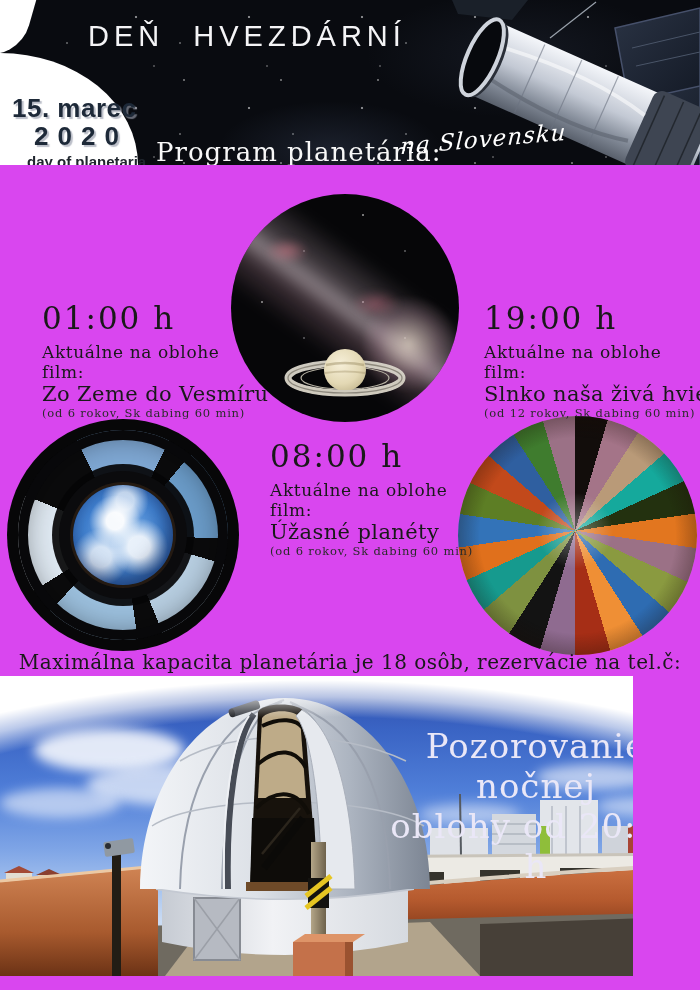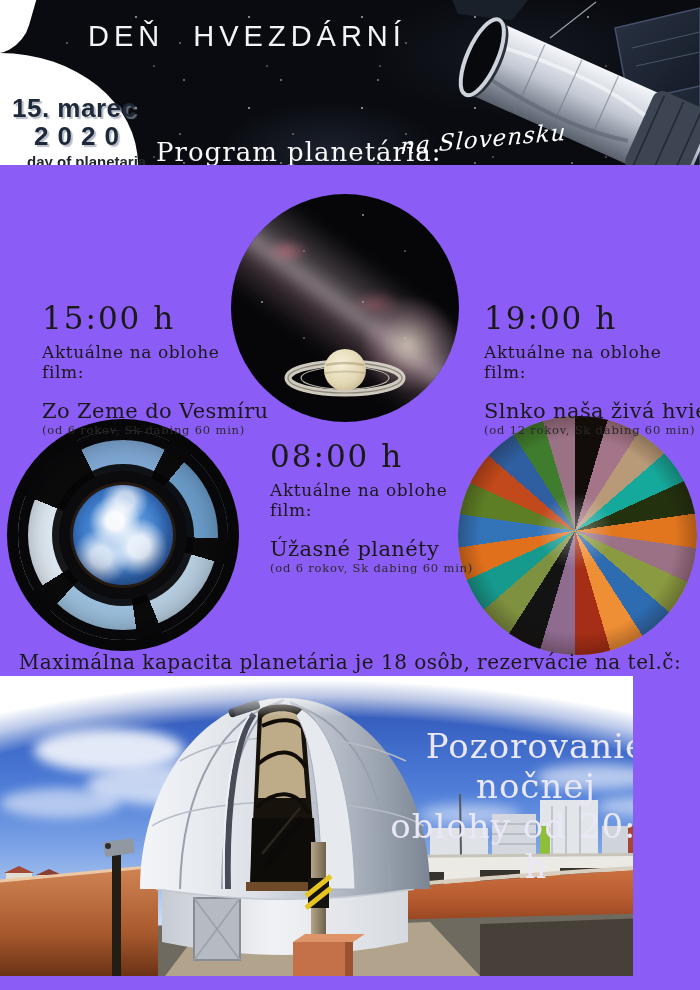--- a/index.html
+++ b/index.html
@@ -1,16 +1,16 @@
 <!DOCTYPE html>
 <html><head>
 <meta charset="utf-8">
 <style>
   html,body{margin:0;padding:0;background:#ffffff;}
-  .poster{position:relative;width:700px;height:990px;background:#8b5cf6;overflow:hidden;
+  .poster{position:relative;width:700px;height:990px;background:#d946ef;overflow:hidden;
           font-family:"DejaVu Serif",serif;}
 
   
   .header{position:absolute;left:0;top:0;width:700px;height:165px;overflow:hidden;
     background-color:#090b10;
     background-image:
       radial-gradient(160px 70px at 330px 150px, rgba(110,130,175,.18), transparent 70%),
       radial-gradient(220px 90px at 520px 55px, rgba(90,105,140,.14), transparent 70%),
       radial-gradient(1.2px 1.2px at 23px 17px, rgba(255,255,255,.9), transparent 1.6px),
       radial-gradient(1px 1px at 67px 43px, rgba(255,255,255,.6), transparent 1.4px),
@@ -94,21 +94,21 @@
       #9b7186 343.6deg 360deg);}
   .circle-right::after{content:"";position:absolute;inset:0;border-radius:50%;
     background:
       radial-gradient(circle at 49% 48%, rgba(255,255,255,.3) 0 5%, transparent 22%),
       radial-gradient(circle at 50% 50%, transparent 58%, rgba(25,12,5,.4) 76%, rgba(0,0,0,.85) 98%);}
 
   
   .session{position:absolute;color:#191919;line-height:1.18;white-space:nowrap;}
   .session .time{font-size:31px;letter-spacing:2px;margin-bottom:5px;}
   .session .sub{font-size:17px;letter-spacing:.6px;}
-  .session .film{font-size:21px;letter-spacing:.4px;margin-top:17px;}
+  .session .film{font-size:21px;letter-spacing:.4px;margin-top:0;}
   .session .note{font-size:11.5px;letter-spacing:.8px;color:#2b2b2b;margin-top:1px;}
   .session-1500{left:42px;top:300px;}
   .session-1700{left:270px;top:438px;}
   .session-1900{left:484px;top:300px;}
   .capacity{position:absolute;left:0;top:650px;width:100%;text-align:center;
             font-size:20px;color:#191919;letter-spacing:.5px;}
 
   
   .photo{position:absolute;left:0;top:676px;width:633px;height:300px;overflow:hidden;
     background:linear-gradient(180deg,#2e4da8 0%,#3a64c4 18%,#4f7ed8 38%,#7fa5e6 58%,
@@ -208,21 +208,21 @@
   <div class="circle circle-left">
     <div class="cupola-ring"></div>
     <div class="cupola-hub">
       <div class="earth"></div>
     </div>
   </div>
 
   <div class="circle circle-right"></div>
 
   <div class="session session-1500">
-    <div class="time">15:00 h</div>
+    <div class="time">01:00 h</div>
     <div class="sub">Aktuálne na oblohe</div>
     <div class="sub">film:</div>
     <div class="film">Zo Zeme do Vesmíru</div>
     <div class="note">(od 6 rokov, Sk dabing 60 min)</div>
   </div>
 
   <div class="session session-1700">
     <div class="time">08:00 h</div>
     <div class="sub">Aktuálne na oblohe</div>
     <div class="sub">film:</div>

